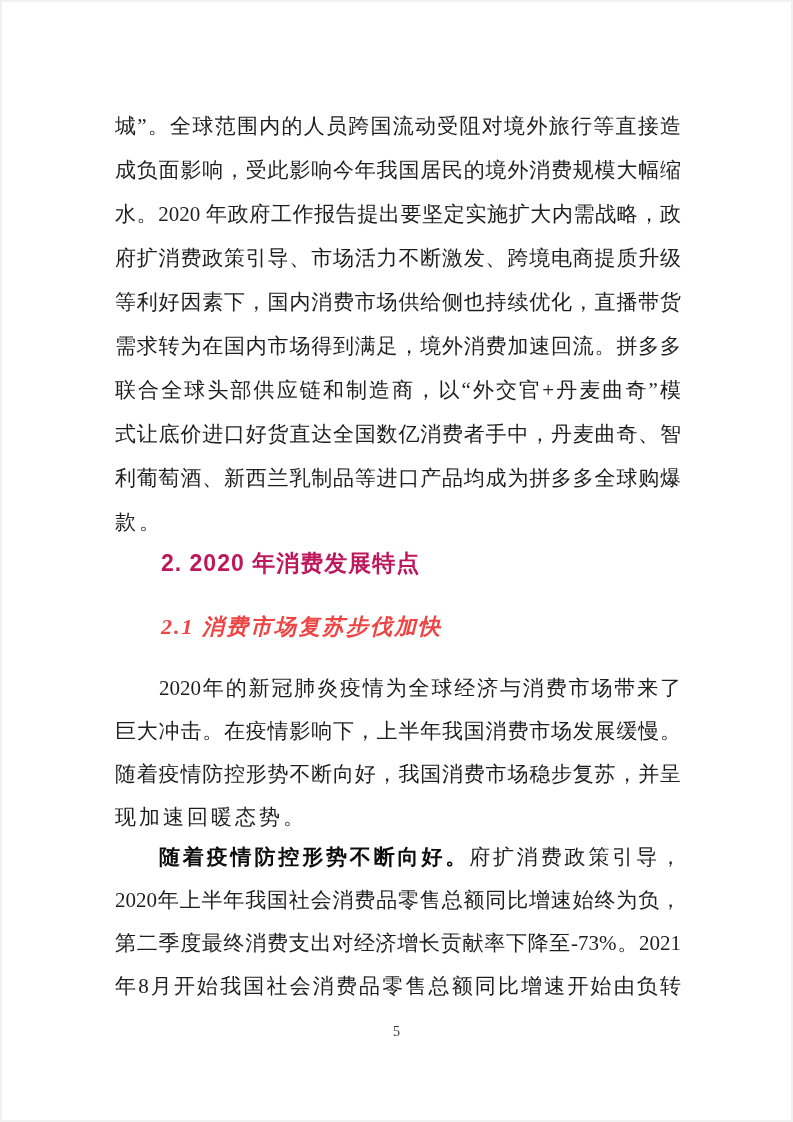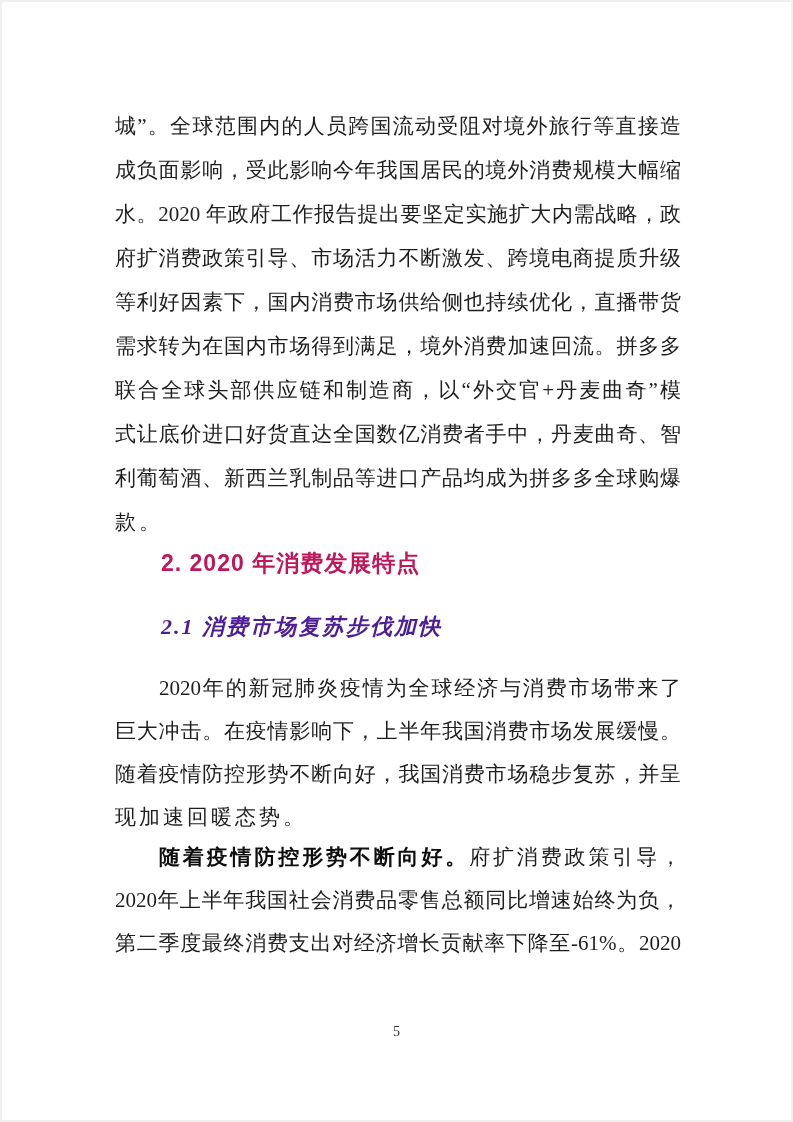--- a/index.html
+++ b/index.html
@@ -54,21 +54,21 @@
   .h2 {
     position: absolute;
     left: 161px;
     top: 613px;
     font-family: "Liberation Serif", "DejaVu Serif", serif;
     font-weight: bold;
     font-style: italic;
     font-size: 22px;
     line-height: 28px;
     letter-spacing: 2px;
-    color: #4c1d95;
+    color: #ef4444;
     white-space: nowrap;
   }
   .lead-bold {
     font-weight: bold;
     font-family: "Liberation Sans", "DejaVu Sans", sans-serif;
     color: #0d0d0d;
   }
   .pageno {
     position: absolute;
     top: 1024px;
@@ -105,18 +105,19 @@
   <div class="block p23" id="p2" style="top:667px;">
     <div class="line indent">2020年的新冠肺炎疫情为全球经济与消费市场带来了</div>
     <div class="line">巨大冲击。在疫情影响下，上半年我国消费市场发展缓慢。</div>
     <div class="line">随着疫情防控形势不断向好，我国消费市场稳步复苏，并呈</div>
     <div class="line endline">现加速回暖态势。</div>
   </div>
 
   <div class="block p23" id="p3" style="top:835px;">
     <div class="line indent"><span class="lead-bold">随着疫情防控形势不断向好。</span><span>府扩消费政策引导，</span></div>
     <div class="line">2020年上半年我国社会消费品零售总额同比增速始终为负，</div>
-    <div class="line">第二季度最终消费支出对经济增长贡献率下降至-61%。2020</div>
+    <div class="line">第二季度最终消费支出对经济增长贡献率下降至-73%。2021</div>
+    <div class="line">年8月开始我国社会消费品零售总额同比增速开始由负转</div>
   </div>
 
   <div class="pageno">5</div>
 
 </div>
 
 </body></html>

